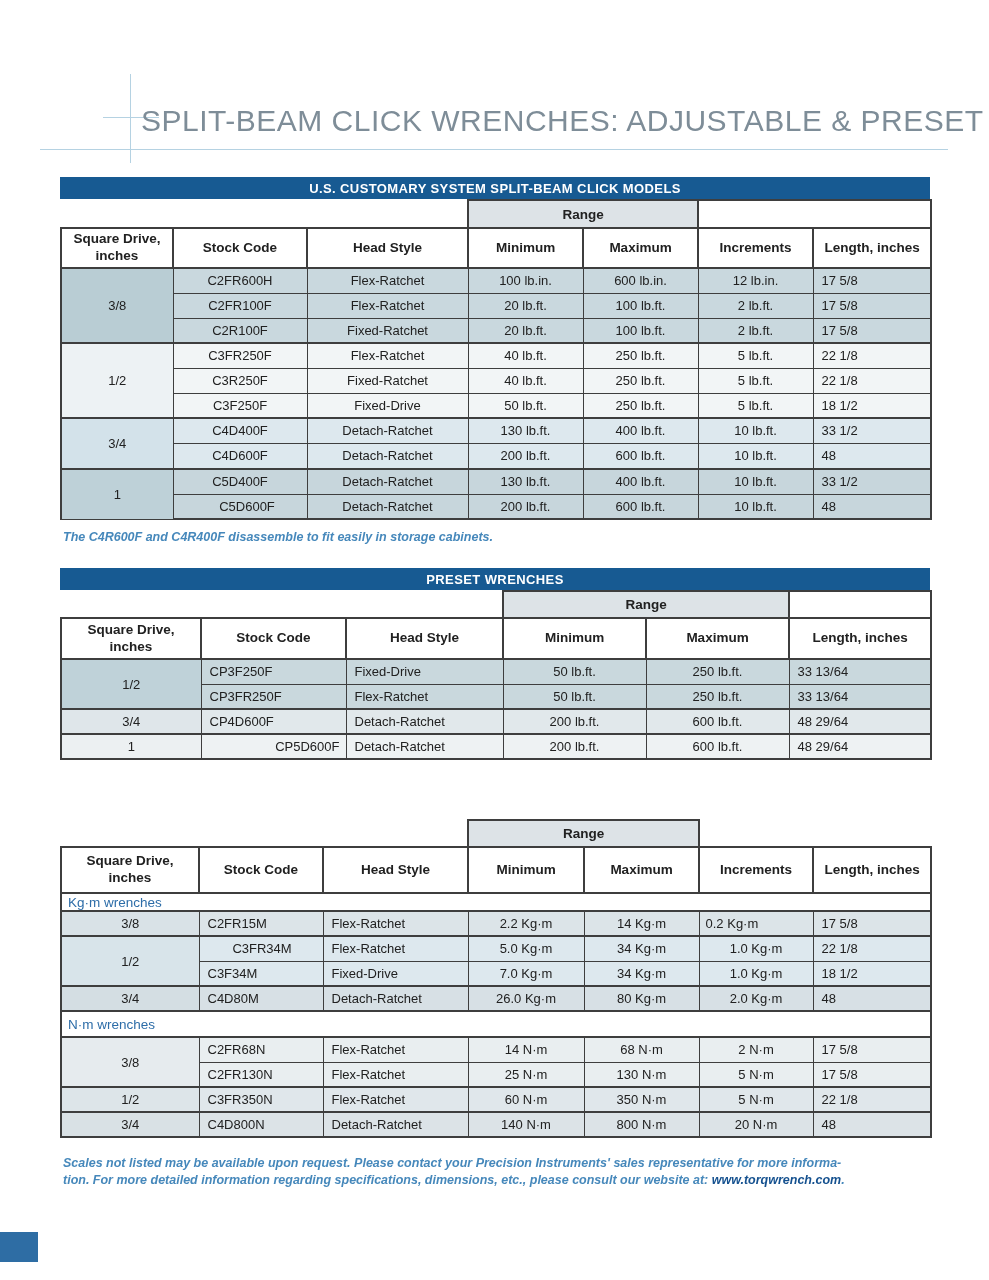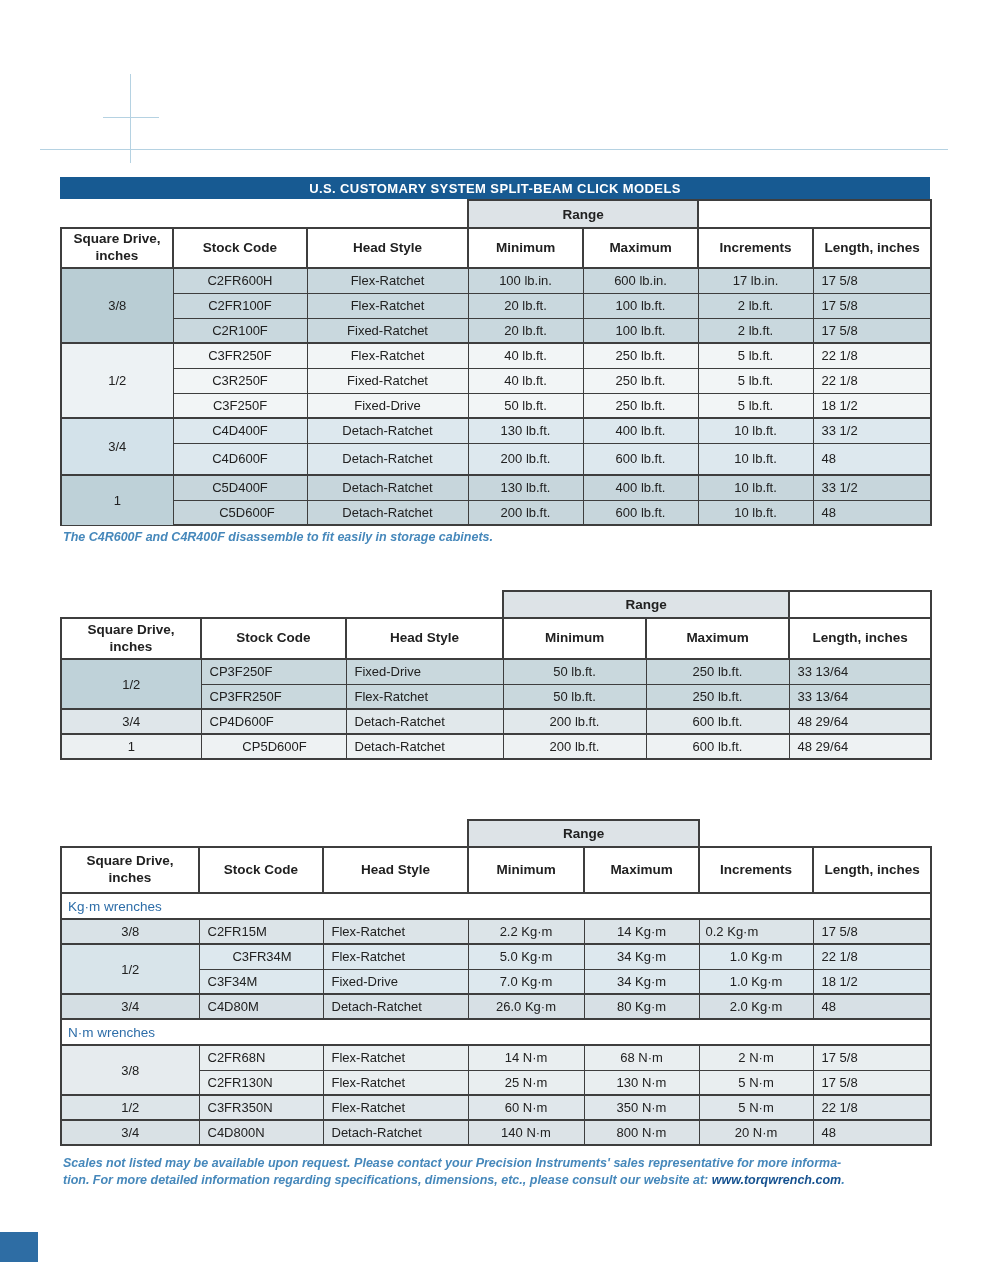--- a/index.html
+++ b/index.html
@@ -33,20 +33,21 @@
   .footer .link{color:#15518f;font-weight:bold;}
   .corner-box{position:absolute;left:0;top:1232px;width:38px;height:30px;background:#2e6da4;}
 </style>
 </head>
 <body>
 
 <div class="page">
   <div class="vline"></div>
   <div class="tick"></div>
   <div class="hline"></div>
+  <h1 class="page-title">SPLIT-BEAM CLICK WRENCHES: ADJUSTABLE &amp; PRESET</h1>
 
   <div class="bar" style="top:177px">U.S. CUSTOMARY SYSTEM SPLIT-BEAM CLICK MODELS</div>
   <table class="data" style="top:199px">
       <colgroup>
         <col style="width: 112px;">
         <col style="width: 134px;">
         <col style="width: 161px;">
         <col style="width: 115px;">
         <col style="width: 115px;">
         <col style="width: 115px;">
@@ -66,21 +67,21 @@
           <th>Maximum</th>
           <th>Increments</th>
           <th class="col-last">Length, inches</th>
         </tr>
         <tr class="group-start" style="height: 25px;">
           <td class="drive" rowspan="3" style="background: rgb(185, 205, 212);">3/8</td>
           <td class="cell" style="background: rgb(201, 216, 222); text-align: center;">C2FR600H</td>
           <td class="cell" style="background: rgb(201, 216, 222); text-align: center;">Flex-Ratchet</td>
           <td class="cell" style="background: rgb(201, 216, 222); text-align: center;">100 lb.in.</td>
           <td class="cell" style="background: rgb(201, 216, 222); text-align: center;">600 lb.in.</td>
-          <td class="cell" style="background: rgb(201, 216, 222); text-align: center;">17 lb.in.</td>
+          <td class="cell" style="background: rgb(201, 216, 222); text-align: center;">12 lb.in.</td>
           <td class="cell col-last" style="background: rgb(201, 216, 222); text-align: left; padding-left: 8px;">17 5/8</td>
         </tr>
         <tr style="height: 25px;">
           <td class="cell" style="background: rgb(201, 216, 222); text-align: center;">C2FR100F</td>
           <td class="cell" style="background: rgb(201, 216, 222); text-align: center;">Flex-Ratchet</td>
           <td class="cell" style="background: rgb(201, 216, 222); text-align: center;">20 lb.ft.</td>
           <td class="cell" style="background: rgb(201, 216, 222); text-align: center;">100 lb.ft.</td>
           <td class="cell" style="background: rgb(201, 216, 222); text-align: center;">2 lb.ft.</td>
           <td class="cell col-last" style="background: rgb(201, 216, 222); text-align: left; padding-left: 8px;">17 5/8</td>
         </tr>
@@ -119,21 +120,21 @@
         </tr>
         <tr class="group-start" style="height: 25px;">
           <td class="drive" rowspan="2" style="background: rgb(211, 226, 234);">3/4</td>
           <td class="cell" style="background: rgb(221, 232, 238); text-align: center;">C4D400F</td>
           <td class="cell" style="background: rgb(221, 232, 238); text-align: center;">Detach-Ratchet</td>
           <td class="cell" style="background: rgb(221, 232, 238); text-align: center;">130 lb.ft.</td>
           <td class="cell" style="background: rgb(221, 232, 238); text-align: center;">400 lb.ft.</td>
           <td class="cell" style="background: rgb(221, 232, 238); text-align: center;">10 lb.ft.</td>
           <td class="cell col-last" style="background: rgb(221, 232, 238); text-align: left; padding-left: 8px;">33 1/2</td>
         </tr>
-        <tr style="height: 32px;">
+        <tr style="height: 26px;">
           <td class="cell" style="background: rgb(221, 232, 238); text-align: center;">C4D600F</td>
           <td class="cell" style="background: rgb(221, 232, 238); text-align: center;">Detach-Ratchet</td>
           <td class="cell" style="background: rgb(221, 232, 238); text-align: center;">200 lb.ft.</td>
           <td class="cell" style="background: rgb(221, 232, 238); text-align: center;">600 lb.ft.</td>
           <td class="cell" style="background: rgb(221, 232, 238); text-align: center;">10 lb.ft.</td>
           <td class="cell col-last" style="background: rgb(221, 232, 238); text-align: left; padding-left: 8px;">48</td>
         </tr>
         <tr class="group-start" style="height: 25px;">
           <td class="drive" rowspan="2" style="background: rgb(190, 209, 216);">1</td>
           <td class="cell" style="background: rgb(199, 214, 220); text-align: center;">C5D400F</td>
@@ -149,20 +150,21 @@
           <td class="cell" style="background: rgb(199, 214, 220); text-align: center;">200 lb.ft.</td>
           <td class="cell" style="background: rgb(199, 214, 220); text-align: center;">600 lb.ft.</td>
           <td class="cell" style="background: rgb(199, 214, 220); text-align: center;">10 lb.ft.</td>
           <td class="cell col-last" style="background: rgb(199, 214, 220); text-align: left; padding-left: 8px;">48</td>
         </tr>
       </tbody>
     </table>
 
   <div class="note">The C4R600F and C4R400F disassemble to fit easily in storage cabinets.</div>
 
+  <div class="bar" style="top:568px">PRESET WRENCHES</div>
   <table class="data" style="top:590px">
       <colgroup>
         <col style="width: 140px;">
         <col style="width: 145px;">
         <col style="width: 157px;">
         <col style="width: 143px;">
         <col style="width: 143px;">
         <col style="width: 142px;">
       </colgroup>
       <tbody>
@@ -197,21 +199,21 @@
         <tr class="group-start" style="height: 25px;">
           <td class="drive" rowspan="1" style="background: rgb(223, 230, 234);">3/4</td>
           <td class="cell" style="background: rgb(225, 232, 235); text-align: left; padding-left: 8px;">CP4D600F</td>
           <td class="cell" style="background: rgb(225, 232, 235); text-align: left; padding-left: 8px;">Detach-Ratchet</td>
           <td class="cell" style="background: rgb(225, 232, 235); text-align: center;">200 lb.ft.</td>
           <td class="cell" style="background: rgb(225, 232, 235); text-align: center;">600 lb.ft.</td>
           <td class="cell col-last" style="background: rgb(225, 232, 235); text-align: left; padding-left: 8px;">48 29/64</td>
         </tr>
         <tr class="group-start last-row" style="height: 25px;">
           <td class="drive" rowspan="1" style="background: rgb(236, 240, 242);">1</td>
-          <td class="cell" style="background: rgb(238, 242, 243); text-align: center; padding-left: 8px;">CP5D600F</td>
+          <td class="cell" style="background: rgb(238, 242, 243); text-align: right; padding-left: 8px;">CP5D600F</td>
           <td class="cell" style="background: rgb(238, 242, 243); text-align: left; padding-left: 8px;">Detach-Ratchet</td>
           <td class="cell" style="background: rgb(238, 242, 243); text-align: center;">200 lb.ft.</td>
           <td class="cell" style="background: rgb(238, 242, 243); text-align: center;">600 lb.ft.</td>
           <td class="cell col-last" style="background: rgb(238, 242, 243); text-align: left; padding-left: 8px;">48 29/64</td>
         </tr>
       </tbody>
     </table>
 
   <table class="data" style="top:819px">
       <colgroup>
@@ -231,21 +233,21 @@
         </tr>
         <tr style="height: 46px;">
           <th>Square Drive,<br>inches</th>
           <th>Stock Code</th>
           <th>Head Style</th>
           <th>Minimum</th>
           <th>Maximum</th>
           <th>Increments</th>
           <th class="col-last">Length, inches</th>
         </tr>
-        <tr class="group-start" style="height: 26px;">
+        <tr class="group-start" style="height: 18px;">
           <td class="section-cell col-last" colspan="7">Kg·m wrenches</td>
         </tr>
         <tr class="group-start" style="height: 25px;">
           <td class="drive" rowspan="1" style="background: rgb(217, 226, 231);">3/8</td>
           <td class="cell" style="background: rgb(220, 228, 232); text-align: left; padding-left: 8px;">C2FR15M</td>
           <td class="cell" style="background: rgb(220, 228, 232); text-align: left; padding-left: 8px;">Flex-Ratchet</td>
           <td class="cell" style="background: rgb(220, 228, 232); text-align: center;">2.2 Kg·m</td>
           <td class="cell" style="background: rgb(220, 228, 232); text-align: center;">14 Kg·m</td>
           <td class="cell" style="background: rgb(220, 228, 232); text-align: left;">0.2 Kg·m</td>
           <td class="cell col-last" style="background: rgb(220, 228, 232); text-align: left; padding-left: 8px;">17 5/8</td>

